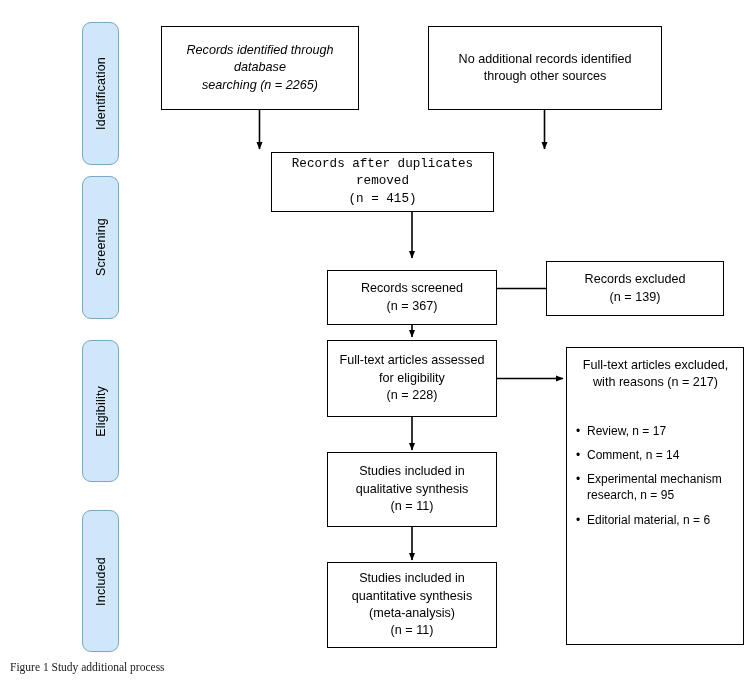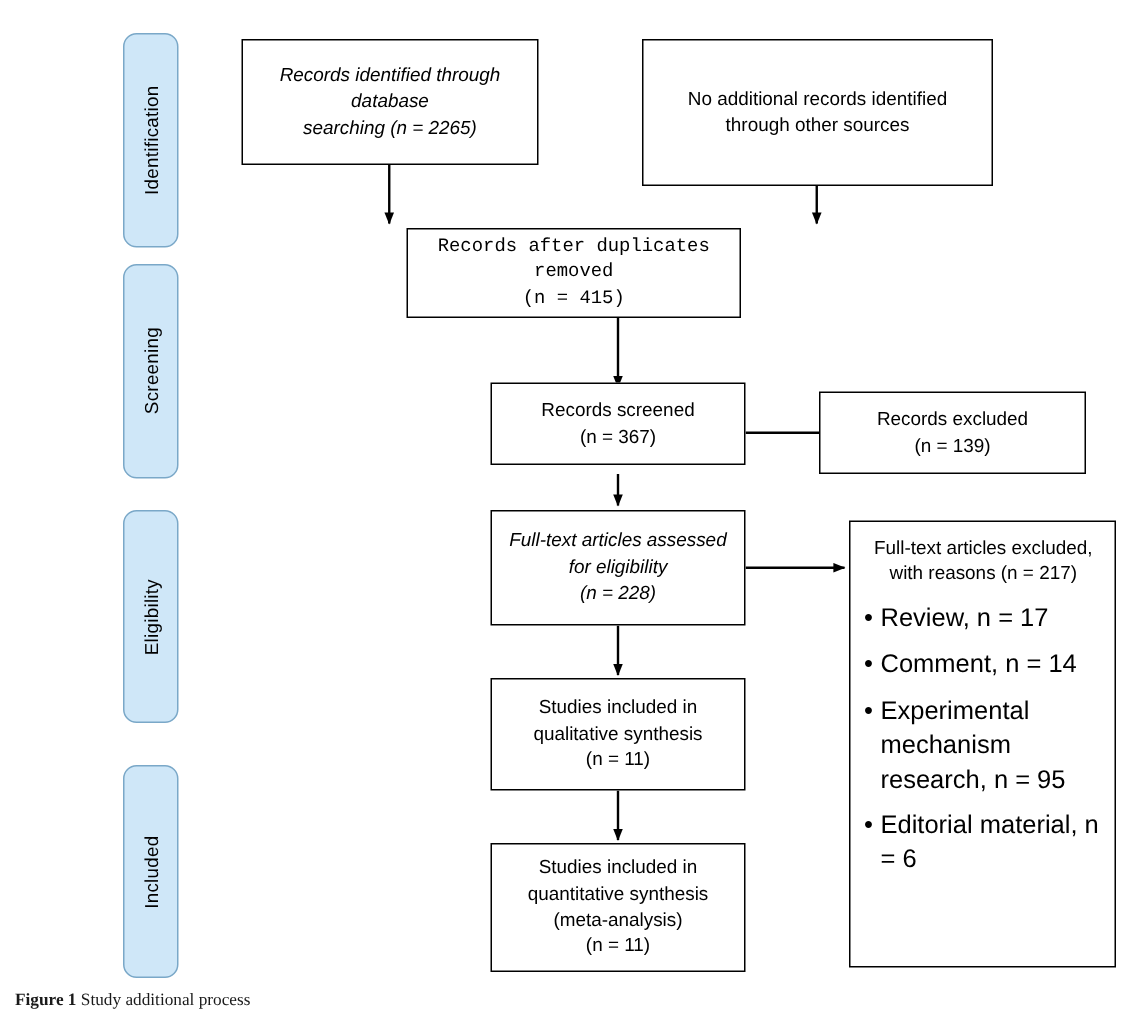--- a/index.html
+++ b/index.html
@@ -31,44 +31,44 @@
     display:flex;align-items:center;justify-content:center;
     text-align:center;
     font-size:12.6px;
     line-height:1.38;
     padding:4px 6px;
   }
   .node .node-text{white-space:pre-line;}
 
   .node.left-align{
     align-items:flex-start;justify-content:flex-start;
-    text-align:left;padding:9px 8px 8px 9px;
+    text-align:left;padding:9px 8px 8px 9px;gap:22px;
   }
 
   .excl-head{font-size:12.6px;line-height:1.38;text-align:center;
              display:block;width:100%;margin-bottom:9px;white-space:pre-line;}
   .excl-list{list-style:none;margin:0;padding:0;width:100%;}
   .excl-list li{
-    font-size:17px;line-height:1.35;
+    font-size:12px;line-height:1.35;
     margin-bottom:8px;padding-left:11px;position:relative;
     white-space:pre-line;
   }
   .excl-list li:before{
     content:"\2022";position:absolute;left:0;top:0;
   }
 
   svg.edges{position:absolute;left:0;top:0;width:753px;height:684px;
             pointer-events:none;overflow:visible;}
 
   .caption{
     position:absolute;left:10px;top:661px;
     font-family:"Liberation Serif",serif;
     font-size:11.5px;color:#1a1a1a;
   }
-  .caption b{font-weight:bold;}
+  .caption b{font-weight:normal;}
 </style>
 </head>
 <body>
 
 <div id="diagram">
 
   <div class="stage-tab" style="left:82px;top:22px;width:35px;height:141px;">
     <span class="tab-label">Identification</span>
   </div>
   <div class="stage-tab" style="left:82px;top:176px;width:35px;height:141px;">
@@ -103,41 +103,41 @@
     <line x1="412" y1="417" x2="412" y2="450" stroke="#000" stroke-width="1.6" marker-end="url(#ah)"></line>
 
     <line x1="412" y1="527" x2="412" y2="560" stroke="#000" stroke-width="1.6" marker-end="url(#ah)"></line>
   </svg>
 
   <div class="node" style="left:161px;top:26px;width:198px;height:84px;font-style:italic;">
     <span class="node-text">Records identified through database
 searching (n = 2265)</span>
   </div>
 
-  <div class="node" style="left:428px;top:26px;width:234px;height:98px;">
+  <div class="node" style="left:428px;top:26px;width:234px;height:84px;">
     <span class="node-text">No additional records identified
 through other sources</span>
   </div>
 
   <div class="node" style="left:271px;top:152px;width:223px;height:60px;font-family:Liberation Mono, monospace;">
     <span class="node-text">Records after duplicates removed
 (n = 415)</span>
   </div>
 
-  <div class="node" style="left:327px;top:255px;width:170px;height:55px;">
+  <div class="node" style="left:327px;top:270px;width:170px;height:55px;">
     <span class="node-text">Records screened
 (n = 367)</span>
   </div>
 
   <div class="node" style="left:546px;top:261px;width:178px;height:55px;">
     <span class="node-text">Records excluded
 (n = 139)</span>
   </div>
 
-  <div class="node" style="left:327px;top:340px;width:170px;height:77px;font-style:italic;">
+  <div class="node" style="left:327px;top:340px;width:170px;height:77px;">
     <span class="node-text">Full-text articles assessed
 for eligibility
 (n = 228)</span>
   </div>
 
   <div class="node" style="left:327px;top:452px;width:170px;height:75px;">
     <span class="node-text">Studies included in
 qualitative synthesis
 (n = 11)</span>
   </div>

